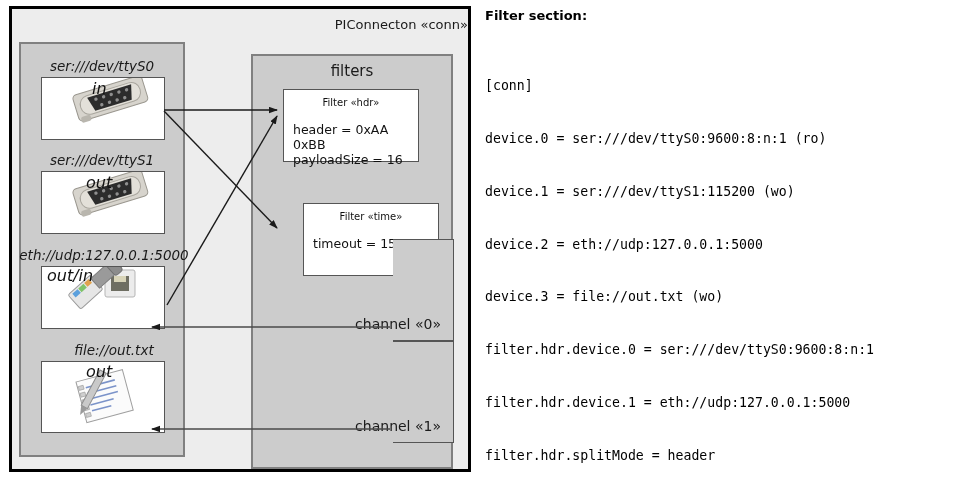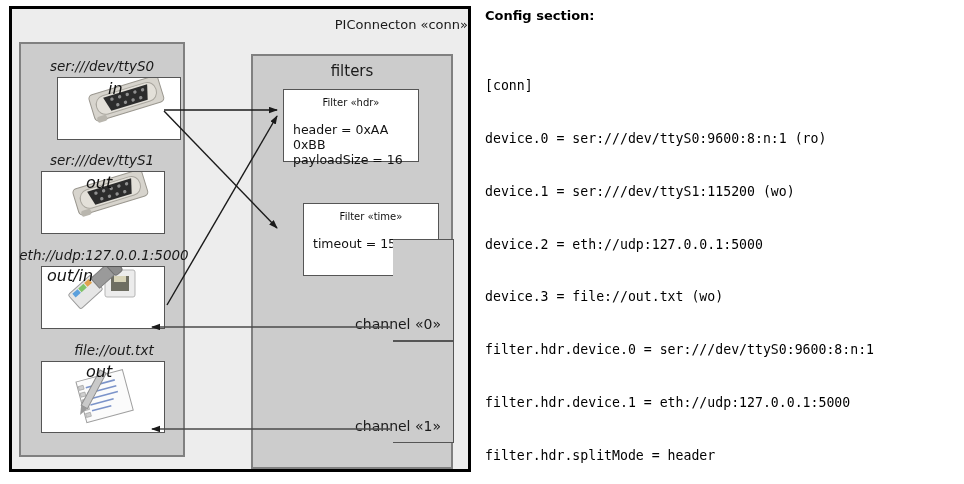--- a/index.html
+++ b/index.html
@@ -52,21 +52,21 @@
 
   <div class="diagram">
 
     <div class="outer">
       <div class="outer-title">PIConnecton «conn»</div>
     </div>
 
     <div class="panel devices">
 
       <div class="dev-label" style="left:0;top:14px;width:100%;">ser:///dev/ttyS0</div>
-      <div class="dev-box" style="left:36px;top:33px;width:124px;height:63px;">
+      <div class="dev-box" style="left:20px;top:33px;width:124px;height:63px;">
         <div class="dev-dir" style="left:50px;top:1px;">in</div>
         <svg width="124" height="63" viewBox="0 0 124 63">
           <g transform="translate(30,18) rotate(-17)">
             <rect x="0" y="0" width="72" height="27" rx="4" fill="#d7d4cd" stroke="#9a978f" stroke-width="1"></rect>
             <rect x="5" y="4" width="62" height="19" rx="9" fill="#e3e0d9" stroke="#a9a69e" stroke-width="1"></rect>
             <path d="M14 6 L60 6 L56 21 L18 21 Z" fill="#2c2c2c"></path>
             <g fill="#8f8f8f">
               <circle cx="22" cy="10" r="1.7"></circle>
                 <circle cx="30" cy="10" r="1.7"></circle>
               <circle cx="38" cy="10" r="1.7"></circle>
@@ -117,21 +117,21 @@
             <rect x="0" y="0" width="30" height="19" rx="2" fill="#e6e6e6" stroke="#9b9b9b" stroke-width="1"></rect>
             <rect x="4" y="2" width="7" height="5" fill="#5ba0dd"></rect>
             <rect x="12" y="2" width="7" height="5" fill="#7ec36a"></rect>
             <rect x="20" y="2" width="6" height="5" fill="#e0a24c"></rect>
             <rect x="28" y="3" width="22" height="13" fill="#9a9a9a" stroke="#7d7d7d" stroke-width="1"></rect>
             <rect x="48" y="1" width="10" height="17" rx="3" fill="#8c8c8c" stroke="#6f6f6f" stroke-width="1"></rect>
           </g>
         </svg>
       </div>
 
-      <div class="dev-label" style="left:12px;top:298px;width:100%;">file://out.txt</div>
+      <div class="dev-label" style="left:0;top:298px;width:100%;padding-left:12px;">file://out.txt</div>
       <div class="dev-box" style="left:20px;top:317px;width:124px;height:72px;">
         <div class="dev-dir" style="left:44px;top:0px;">out</div>
         <svg width="124" height="72" viewBox="0 0 124 72">
           <g transform="translate(34,20) rotate(-15)">
             <rect x="0" y="0" width="48" height="42" fill="#fbfbfb" stroke="#9f9f9f" stroke-width="1"></rect>
             <g stroke="#7b93c9" stroke-width="1.6">
               <line x1="8" y1="8" x2="38" y2="8"></line>
               <line x1="8" y1="14" x2="38" y2="14"></line>
               <line x1="8" y1="20" x2="38" y2="20"></line>
               <line x1="8" y1="26" x2="32" y2="26"></line>
@@ -193,21 +193,21 @@
 
       <line x1="167" y1="305" x2="277" y2="116" stroke="#1a1a1a" stroke-width="1.4" marker-end="url(#ah)"></line>
 
       <line x1="390" y1="327" x2="152" y2="327" stroke="#4a4a4a" stroke-width="1.4" marker-end="url(#ah)"></line>
 
       <line x1="390" y1="429" x2="152" y2="429" stroke="#4a4a4a" stroke-width="1.4" marker-end="url(#ah)"></line>
     </svg>
   </div>
 
   <div class="config">
-    <div class="config-head">Config section:</div>
+    <div class="config-head">Filter section:</div>
     <div class="config-body">
       <div>[conn]</div>
       <div>device.0 = ser:///dev/ttyS0:9600:8:n:1 (ro)</div>
       <div>device.1 = ser:///dev/ttyS1:115200 (wo)</div>
       <div>device.2 = eth://udp:127.0.0.1:5000</div>
       <div>device.3 = file://out.txt (wo)</div>
       <div>filter.hdr.device.0 = ser:///dev/ttyS0:9600:8:n:1</div>
       <div>filter.hdr.device.1 = eth://udp:127.0.0.1:5000</div>
       <div>filter.hdr.splitMode = header</div>
       

